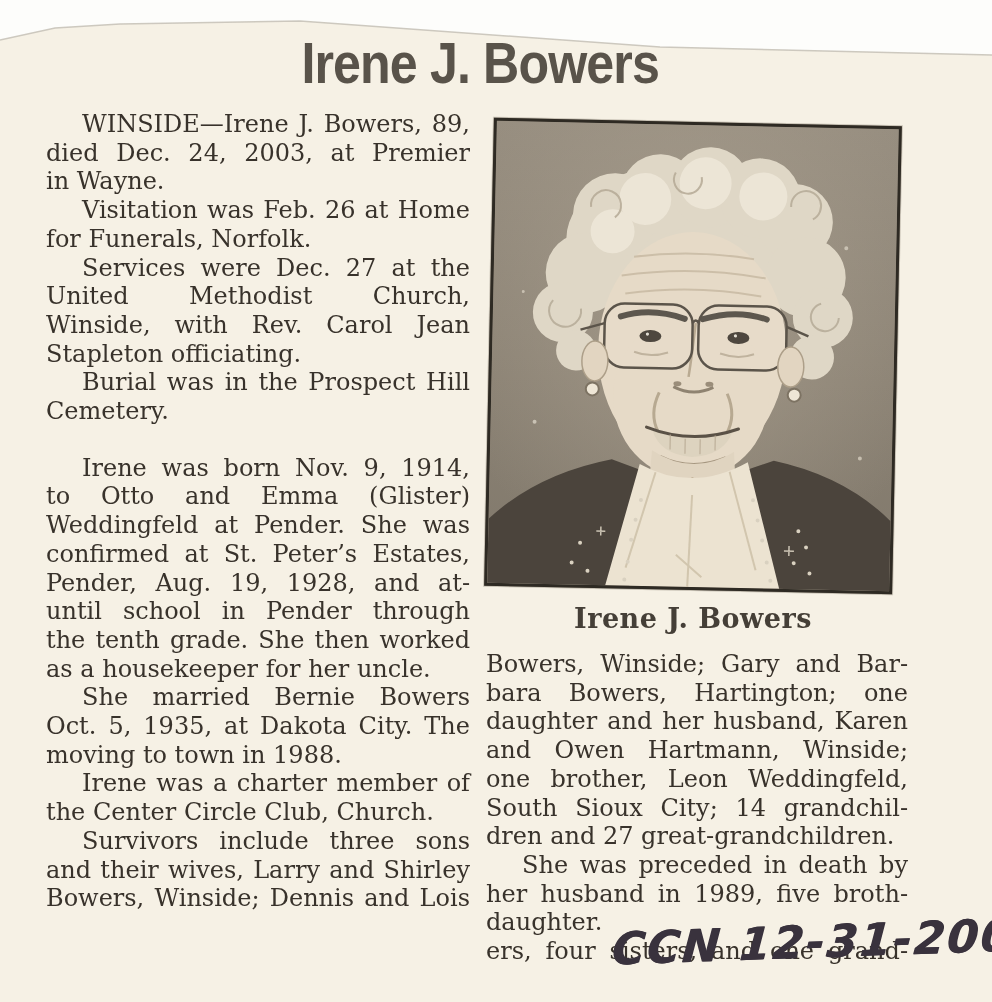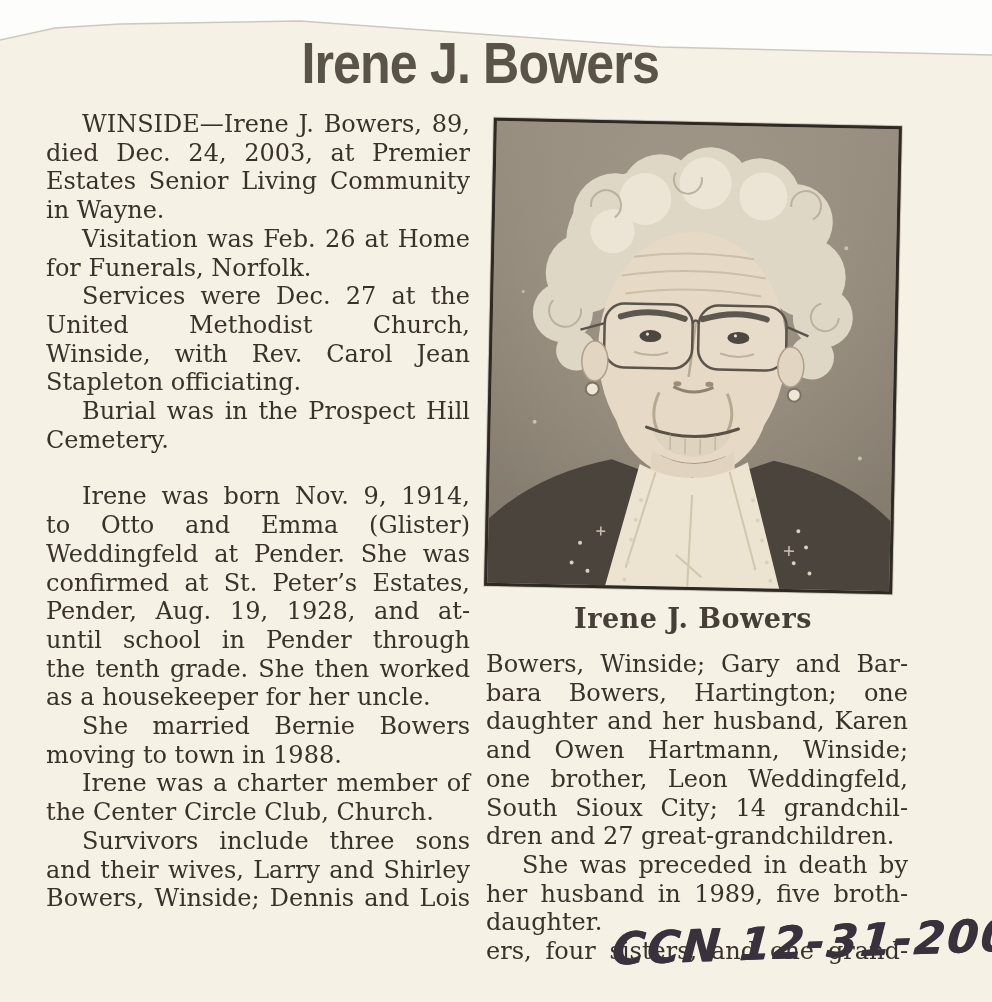--- a/index.html
+++ b/index.html
@@ -95,21 +95,20 @@
   </svg>
 
   <h1 class="headline">
     <span class="hl-inner">Irene J. Bowers</span>
   </h1>
 
   <div class="col col-left">
       <div class="para">
         <div class="line indent">WINSIDE—Irene J. Bowers, 89,</div>
         <div class="line">died Dec. 24, 2003, at Premier</div>
-        <div class="line">Estates Senior Living Community</div>
         <div class="line para-end">in Wayne.</div>
       </div>
       <div class="para">
         <div class="line indent">Visitation was Feb. 26 at Home</div>
         <div class="line para-end">for Funerals, Norfolk.</div>
       </div>
       <div class="para">
         <div class="line indent">Services were Dec. 27 at the</div>
         <div class="line">United Methodist Church,</div>
         <div class="line">Winside, with Rev. Carol Jean</div>
@@ -124,20 +123,21 @@
         <div class="line">to Otto and Emma (Glister)</div>
         <div class="line">Weddingfeld at Pender. She was</div>
         <div class="line">confirmed at St. Peter’s Estates,</div>
         <div class="line">Pender, Aug. 19, 1928, and at-</div>
         <div class="line">until school in Pender through</div>
         <div class="line">the tenth grade. She then worked</div>
         <div class="line para-end">as a housekeeper for her uncle.</div>
       </div>
       <div class="para">
         <div class="line indent">She married Bernie Bowers</div>
+        <div class="line">Oct. 5, 1935, at Dakota City. The</div>
         <div class="line para-end">moving to town in 1988.</div>
       </div>
       <div class="para">
         <div class="line indent">Irene was a charter member of</div>
         <div class="line para-end">the Center Circle Club, Church.</div>
       </div>
       <div class="para">
         <div class="line indent">Survivors include three sons</div>
         <div class="line">and their wives, Larry and Shirley</div>
         <div class="line">Bowers, Winside; Dennis and Lois</div>

